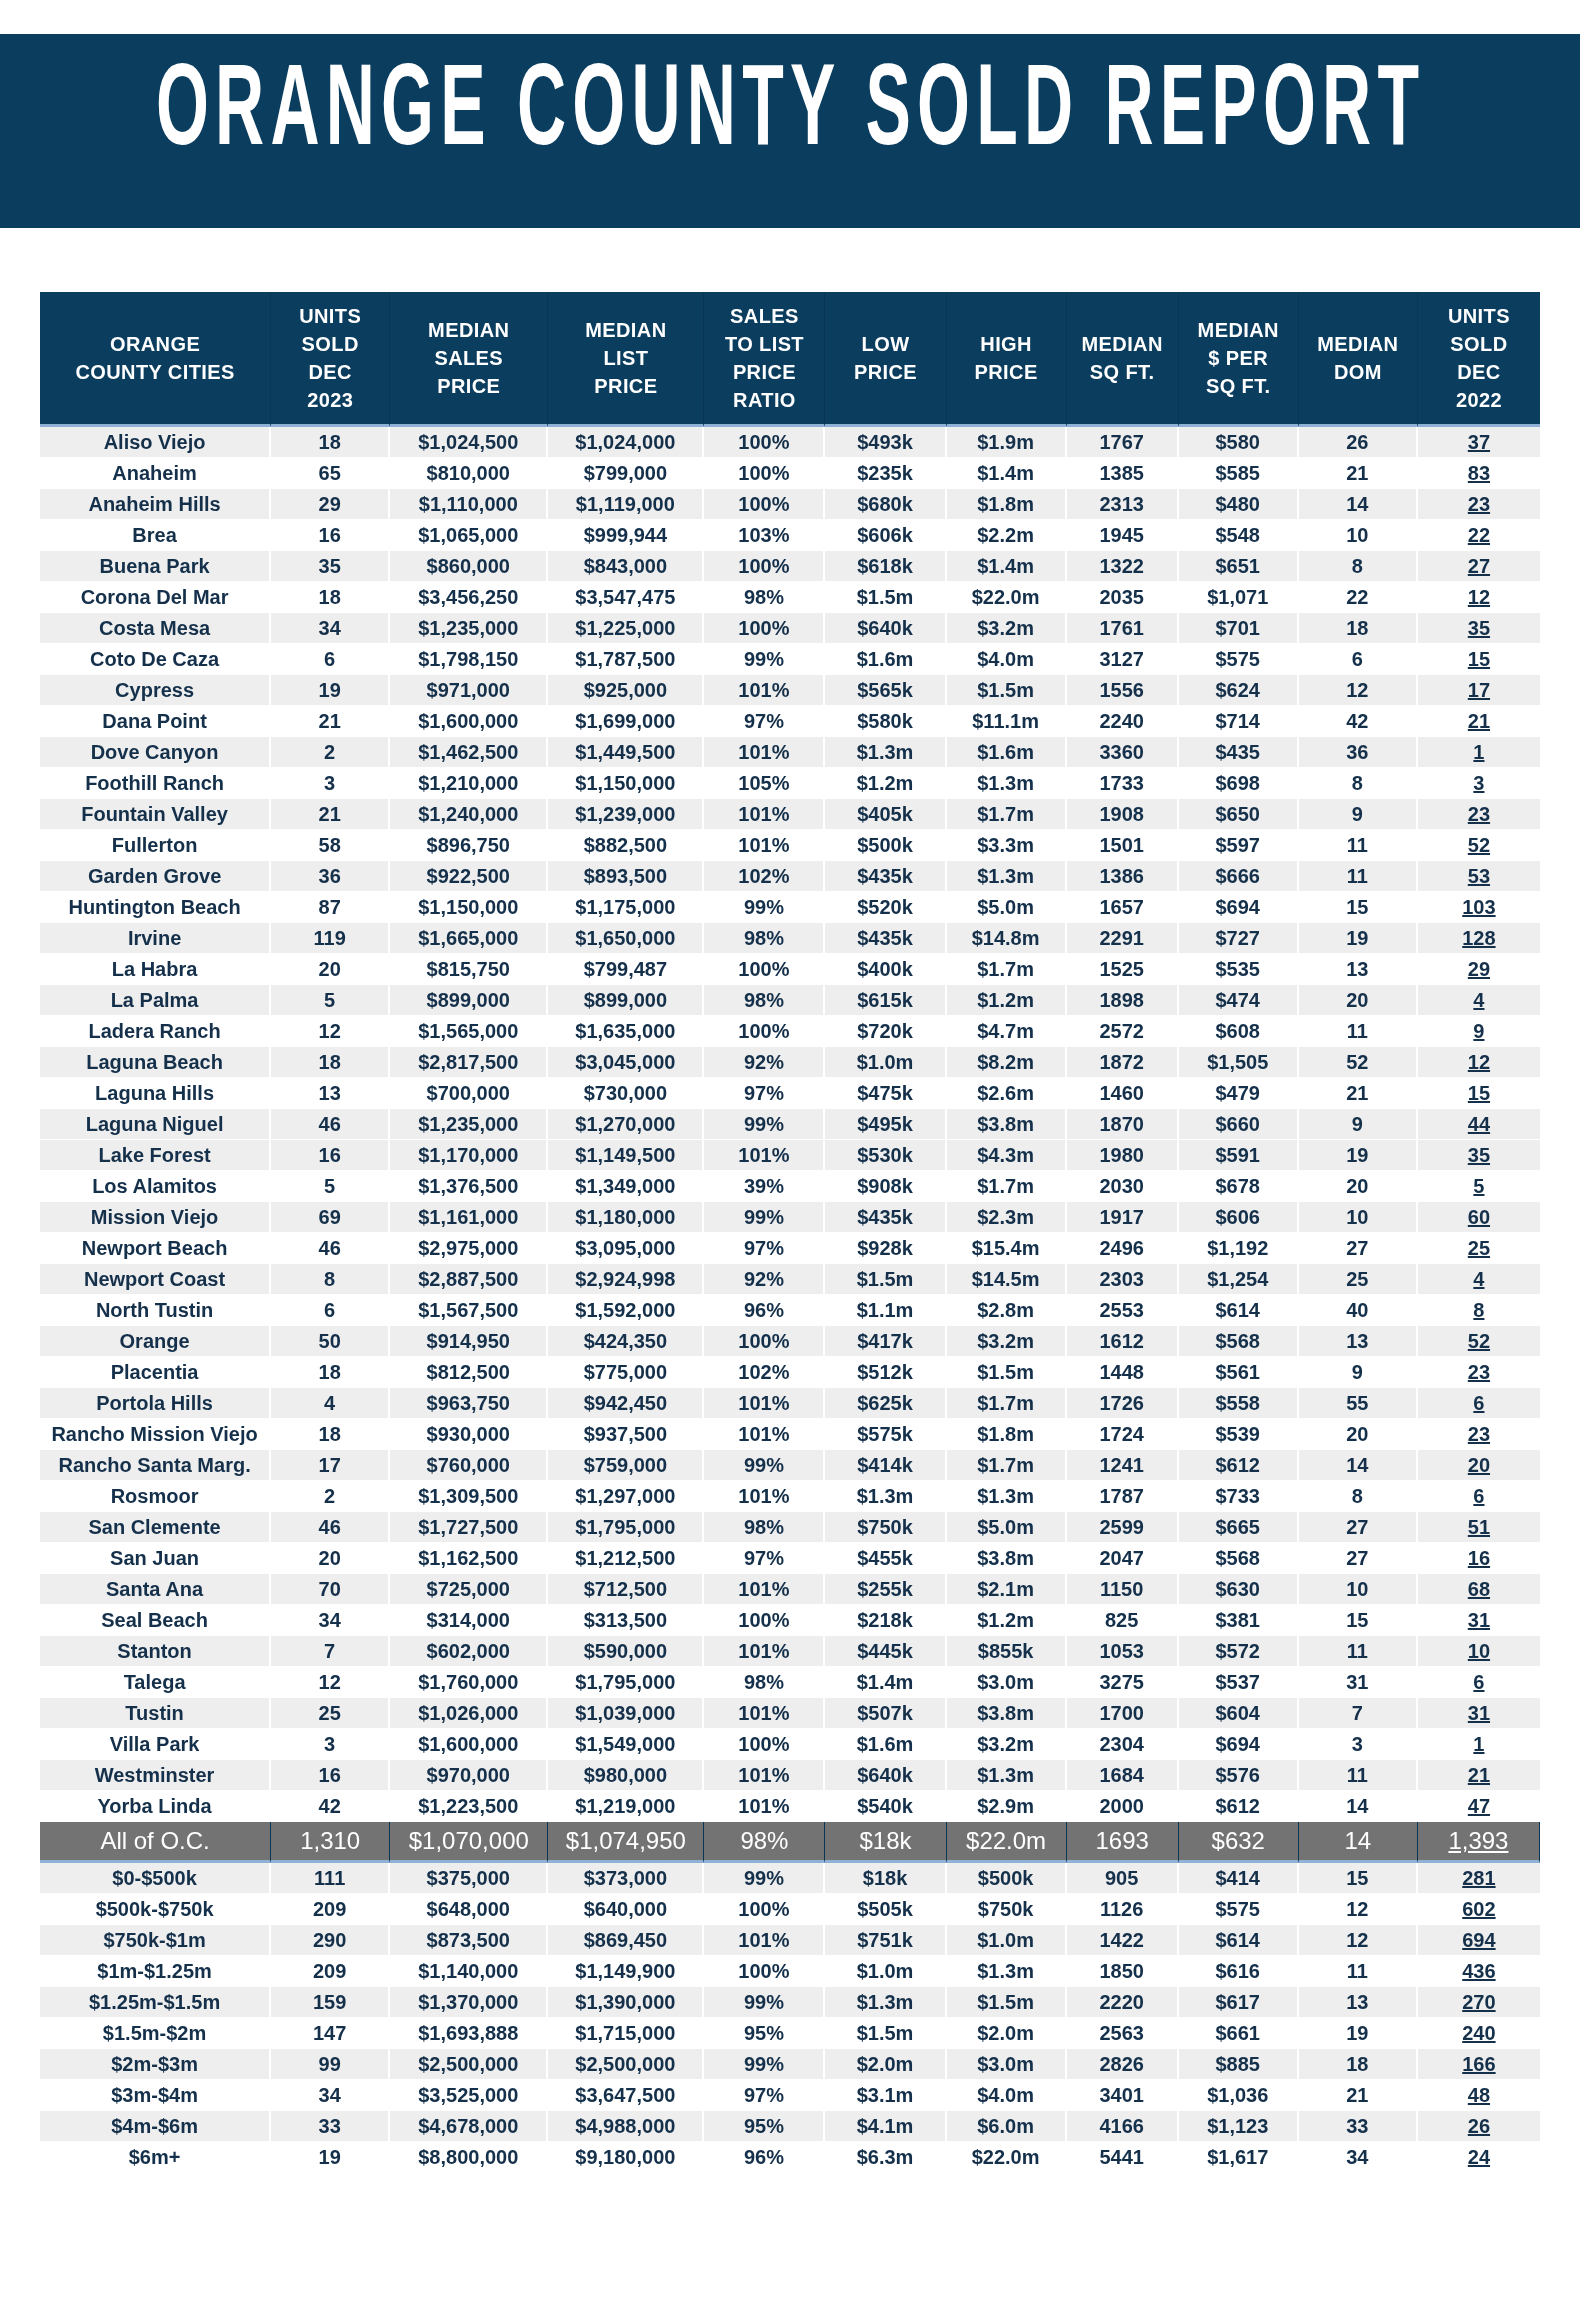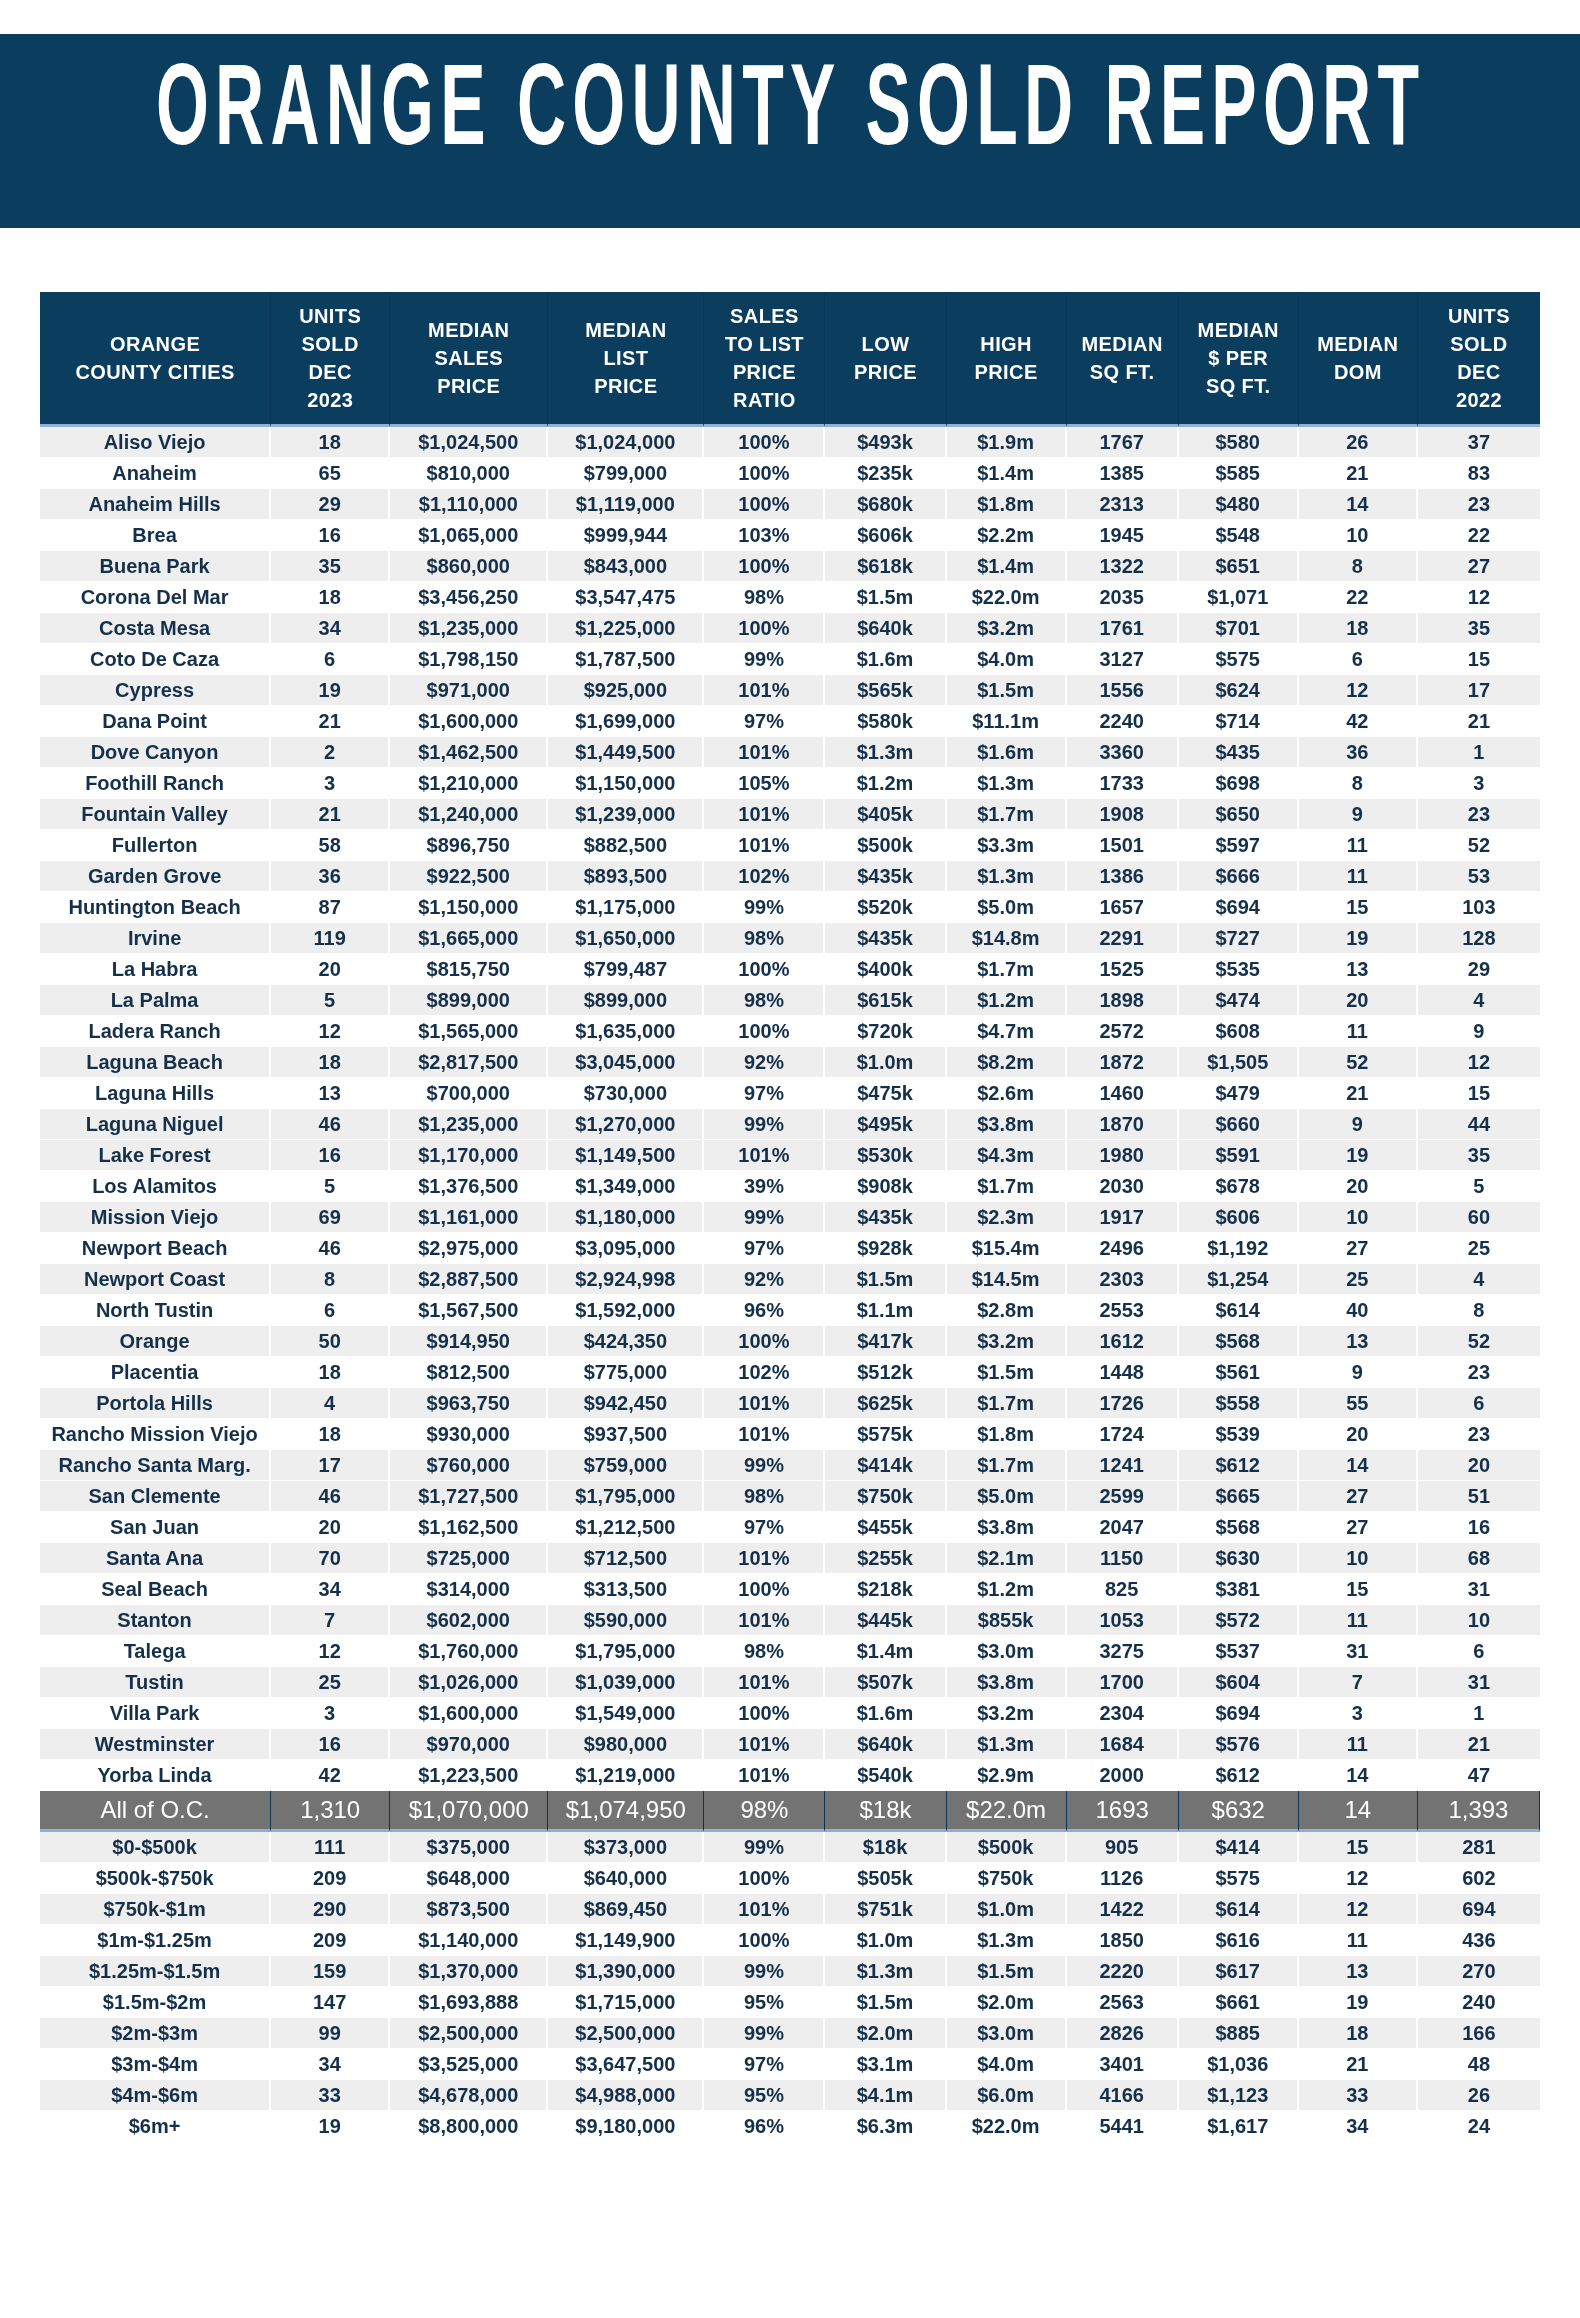--- a/index.html
+++ b/index.html
@@ -42,21 +42,21 @@
     border-right: 0.8px solid #0a3655;
     letter-spacing: 0.4px;
   }
   thead th:last-child { border-right: none; }
   tbody td {
     height: 31px; padding: 0; text-align: center; vertical-align: middle;
     font-size: 20px; font-weight: bold; color: #15304a;
     border-right: 2.5px solid #ffffff; border-bottom: 0.8px solid #ffffff;
     white-space: nowrap; box-sizing: border-box;
   }
-  tbody td:last-child { border-right: none; }
+  tbody td:last-child { border-right: none; text-decoration: underline; }
   tbody tr.odd td { background: #eeeeee; }
   tbody tr.even td { background: #ffffff; }
   tbody tr.summary td {
     background: #737373; color: #ffffff; height: 41px; font-size: 24px;
     font-weight: normal; border-right: 0.8px solid #0a3655;
     border-bottom: 3.3px solid #8fb1d6;
   }
   tbody tr.summary td:first-child { font-weight: normal; }
 </style>
 </head>
@@ -533,20 +533,33 @@
         <td>$760,000</td>
         <td>$759,000</td>
         <td>99%</td>
         <td>$414k</td>
         <td>$1.7m</td>
         <td>1241</td>
         <td>$612</td>
         <td>14</td>
         <td>20</td>
       </tr>
+      <tr class="even">
+        <td>Rosmoor</td>
+        <td>2</td>
+        <td>$1,309,500</td>
+        <td>$1,297,000</td>
+        <td>101%</td>
+        <td>$1.3m</td>
+        <td>$1.3m</td>
+        <td>1787</td>
+        <td>$733</td>
+        <td>8</td>
+        <td>6</td>
+      </tr>
       <tr class="odd">
         <td>San Clemente</td>
         <td>46</td>
         <td>$1,727,500</td>
         <td>$1,795,000</td>
         <td>98%</td>
         <td>$750k</td>
         <td>$5.0m</td>
         <td>2599</td>
         <td>$665</td>

